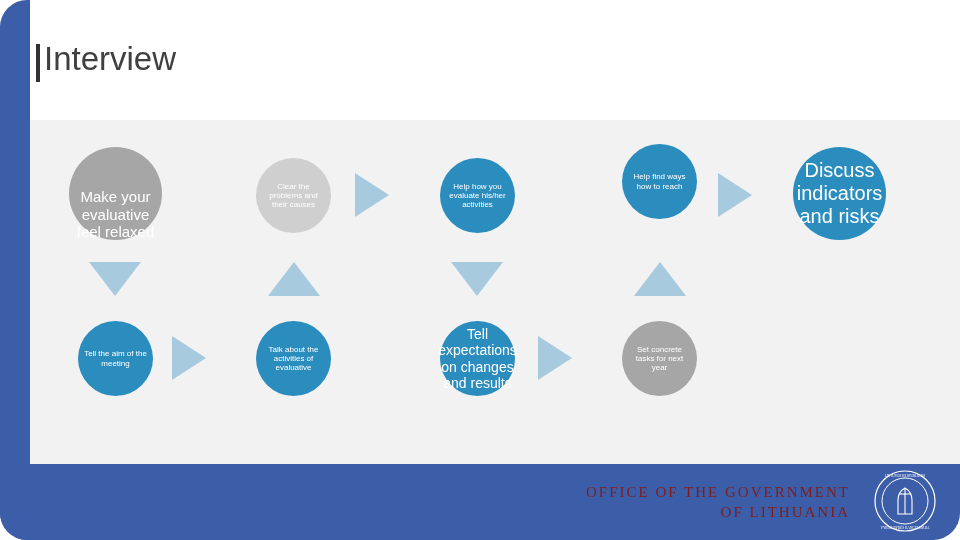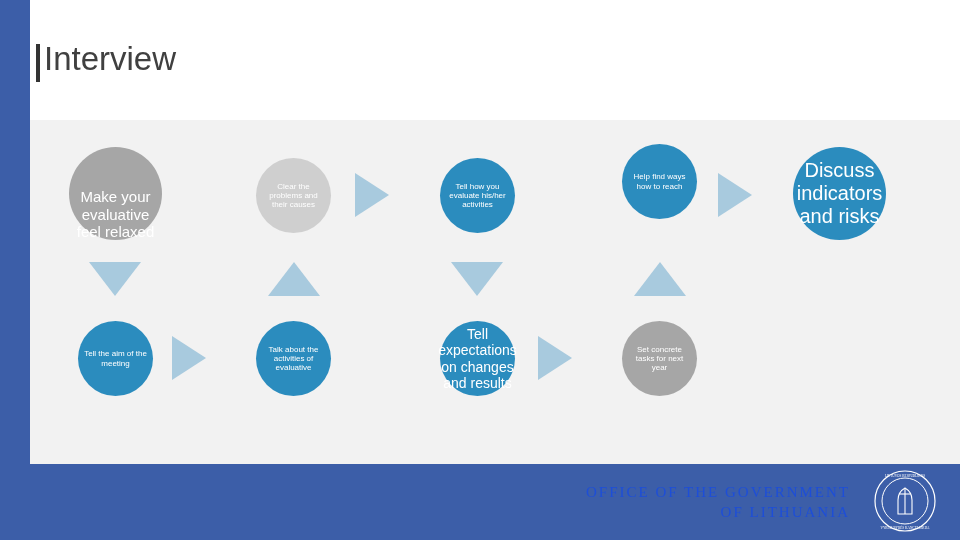--- a/index.html
+++ b/index.html
@@ -12,20 +12,21 @@
     background: #ffffff;
     font-family: "Liberation Sans", sans-serif;
     overflow: hidden;
   }
   #slide {
     position: relative;
     width: 960px;
     height: 540px;
     background: #ffffff;
     overflow: hidden;
+    border-radius: 27px;
   }
   
   .left-band {
     position: absolute;
     left: 0;
     top: 0;
     width: 30px;
     height: 540px;
     background: #3c5ea8;
   }
@@ -117,21 +118,21 @@
   
   .footer-text {
     position: absolute;
     right: 110px;
     bottom: 0px;
     height: 76px;
     display: flex;
     flex-direction: column;
     align-items: flex-end;
     justify-content: center;
-    color: #1d4ed8;
+    color: #7f1d1d;
     font-family: "Liberation Serif", serif;
     font-size: 15px;
     letter-spacing: 2px;
     line-height: 1.35;
     text-align: right;
   }
   .emblem {
     position: absolute;
     right: 20px;
     bottom: 8px;
@@ -157,21 +158,21 @@
 
   <div class="circle" style="left:69px; top:147px; width:93px; height:93px; background:#a6a6a6; font-size:15px;align-items:flex-end;">
     <span>Make your evaluative feel relaxed</span>
   </div>
 
   <div class="circle" style="left:256px; top:158px; width:75px; height:75px; background:#cfcfcf; font-size:8px;">
     <span>Clear the problems and their causes</span>
   </div>
 
   <div class="circle" style="left:440px; top:158px; width:75px; height:75px; background:#2b8cbe; font-size:8px;">
-    <span>Tell how you evaluate his/her activities</span>
+    <span>Help how you evaluate his/her activities</span>
   </div>
 
   <div class="circle" style="left:622px; top:144px; width:75px; height:75px; background:#2b8cbe; font-size:8px;">
     <span>Help find ways how to reach</span>
   </div>
 
   <div class="circle" style="left:793px; top:147px; width:93px; height:93px; background:#2b8cbe; font-size:20px;">
     <span>Discuss indicators and risks</span>
   </div>
 

